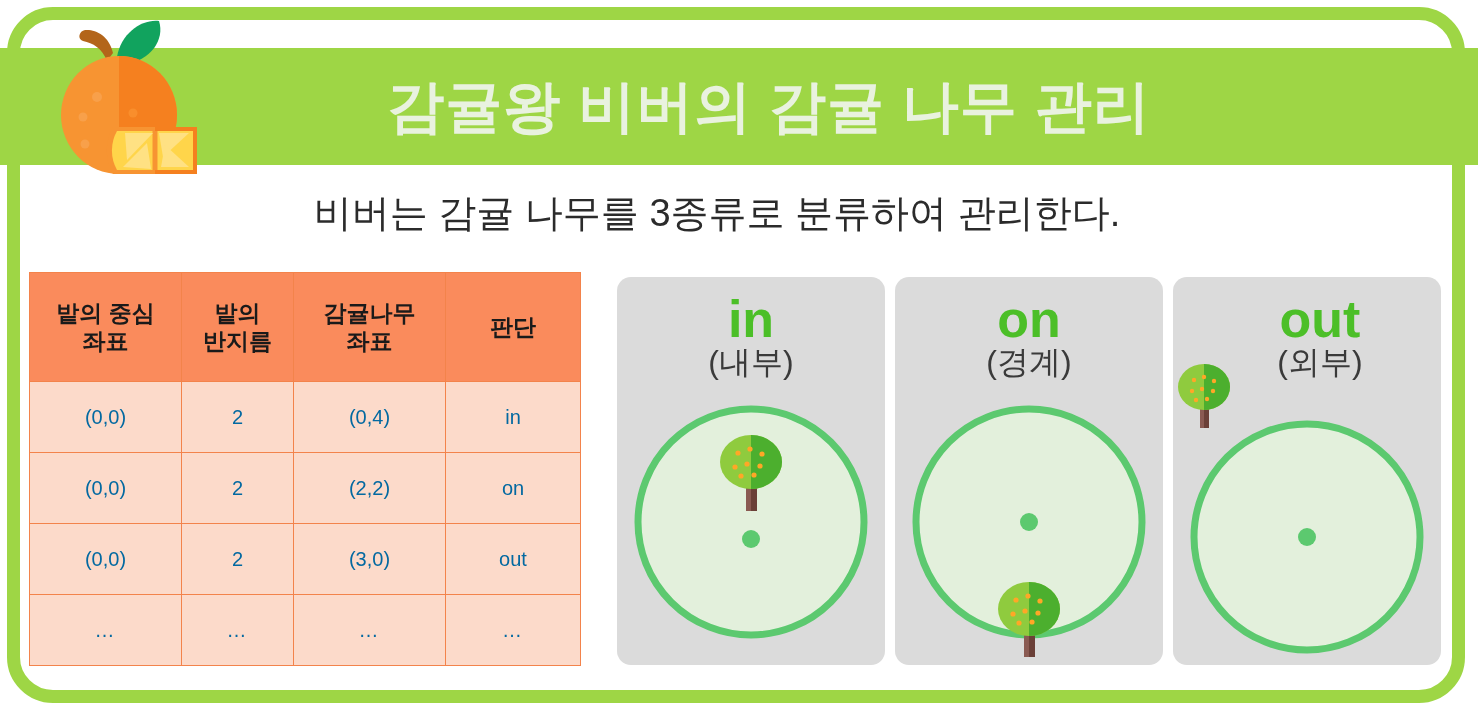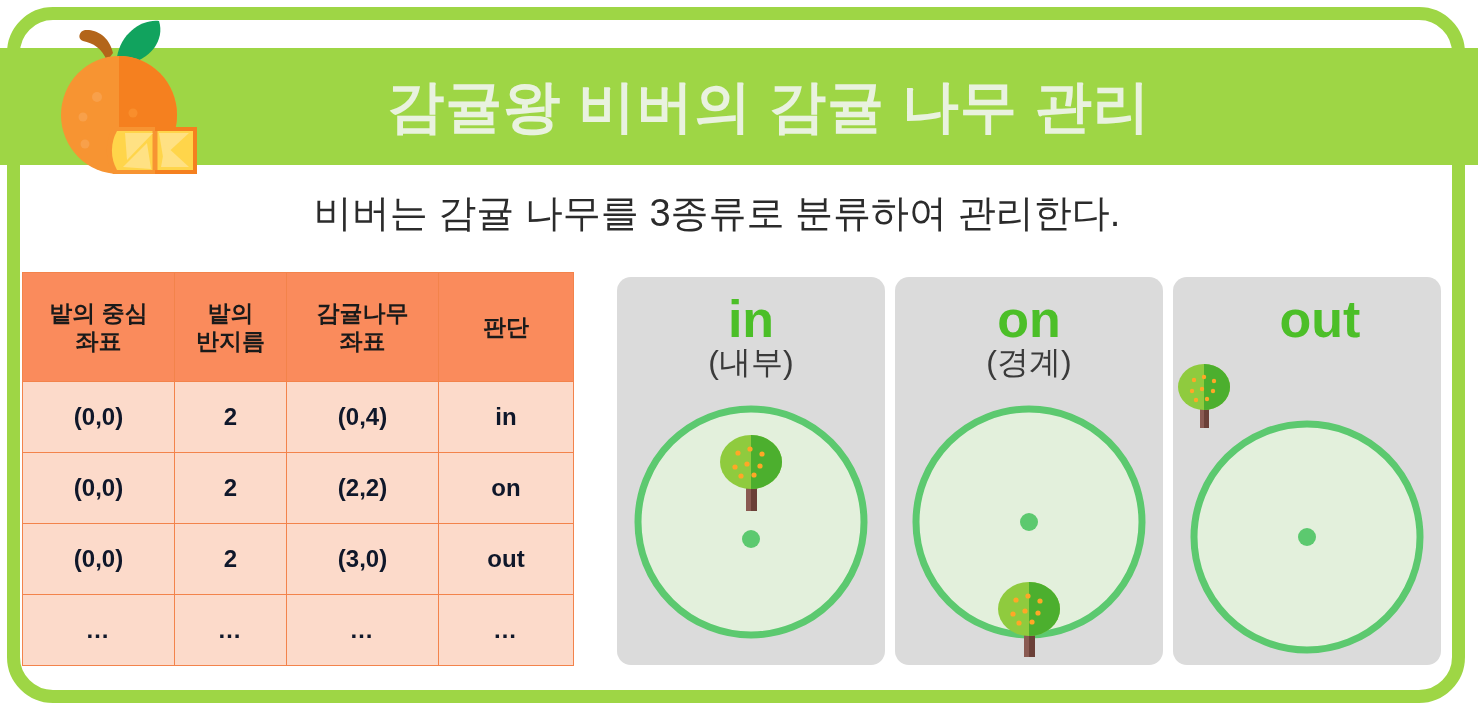--- a/index.html
+++ b/index.html
@@ -73,21 +73,21 @@
     width: 1434px;
     text-align: center;
     font-size: 38px;
     color: #2b2b2b;
     white-space: nowrap;
   }
 
   
   .table-wrap {
     position: absolute;
-    left: 22px;
+    left: 29px;
     top: 272px;
     width: 551px;
   }
   table.judgement-table {
     border-collapse: collapse;
     width: 551px;
     table-layout: fixed;
   }
   table.judgement-table th,
   table.judgement-table td {
@@ -99,24 +99,24 @@
     background: #FA8B5C;
     color: #1a1a1a;
     font-size: 23px;
     font-weight: bold;
     height: 108px;
     line-height: 1.22;
     padding: 0 2px;
   }
   table.judgement-table td {
     background: #FCDACA;
-    color: #0f172a;
-    font-size: 24px;
+    color: #0369a1;
+    font-size: 20px;
     height: 68px;
-    font-weight: bold;
+    font-weight: normal;
   }
   td.verdict {
     color: #C4151C;
   }
   td.ellipsis, th.ellipsis {
     color: #6b6b6b;
     font-size: 26px;
     letter-spacing: 2px;
   }
   col.c1 { width: 152px; }
@@ -311,20 +311,21 @@
             <circle cx="143" cy="336" r="2.6" fill="#FFA726"></circle>
           <circle cx="124" cy="346" r="2.6" fill="#FFA726"></circle>
             <circle cx="137" cy="345" r="2.6" fill="#FFA726"></circle>
         </g>
       </svg>
     </div>
 
     <div class="panel out">
       <div class="panel-heading">
         <span class="panel-term">out</span>
+        <span class="panel-sub">(외부)</span>
       </div>
       <svg class="panel-svg" viewBox="0 0 268 388">
         <circle cx="134" cy="260" r="113" fill="#E3F0DC" stroke="#5CC96F" stroke-width="7"></circle>
         <circle cx="134" cy="260" r="9" fill="#5CC96F"></circle>
         <g>
           <rect x="27" y="118" width="9" height="33" fill="#8A5A52"></rect>
           <rect x="31" y="118" width="5" height="33" fill="#6B4038"></rect>
           <ellipse cx="31" cy="110" rx="26" ry="23" fill="#8FCB3E"></ellipse>
           <path d="M31 87 A26 23 0 0 1 31 133 Z" fill="#4CAF2E"></path>
           <circle cx="21" cy="103" r="2.2" fill="#FFA726"></circle>

